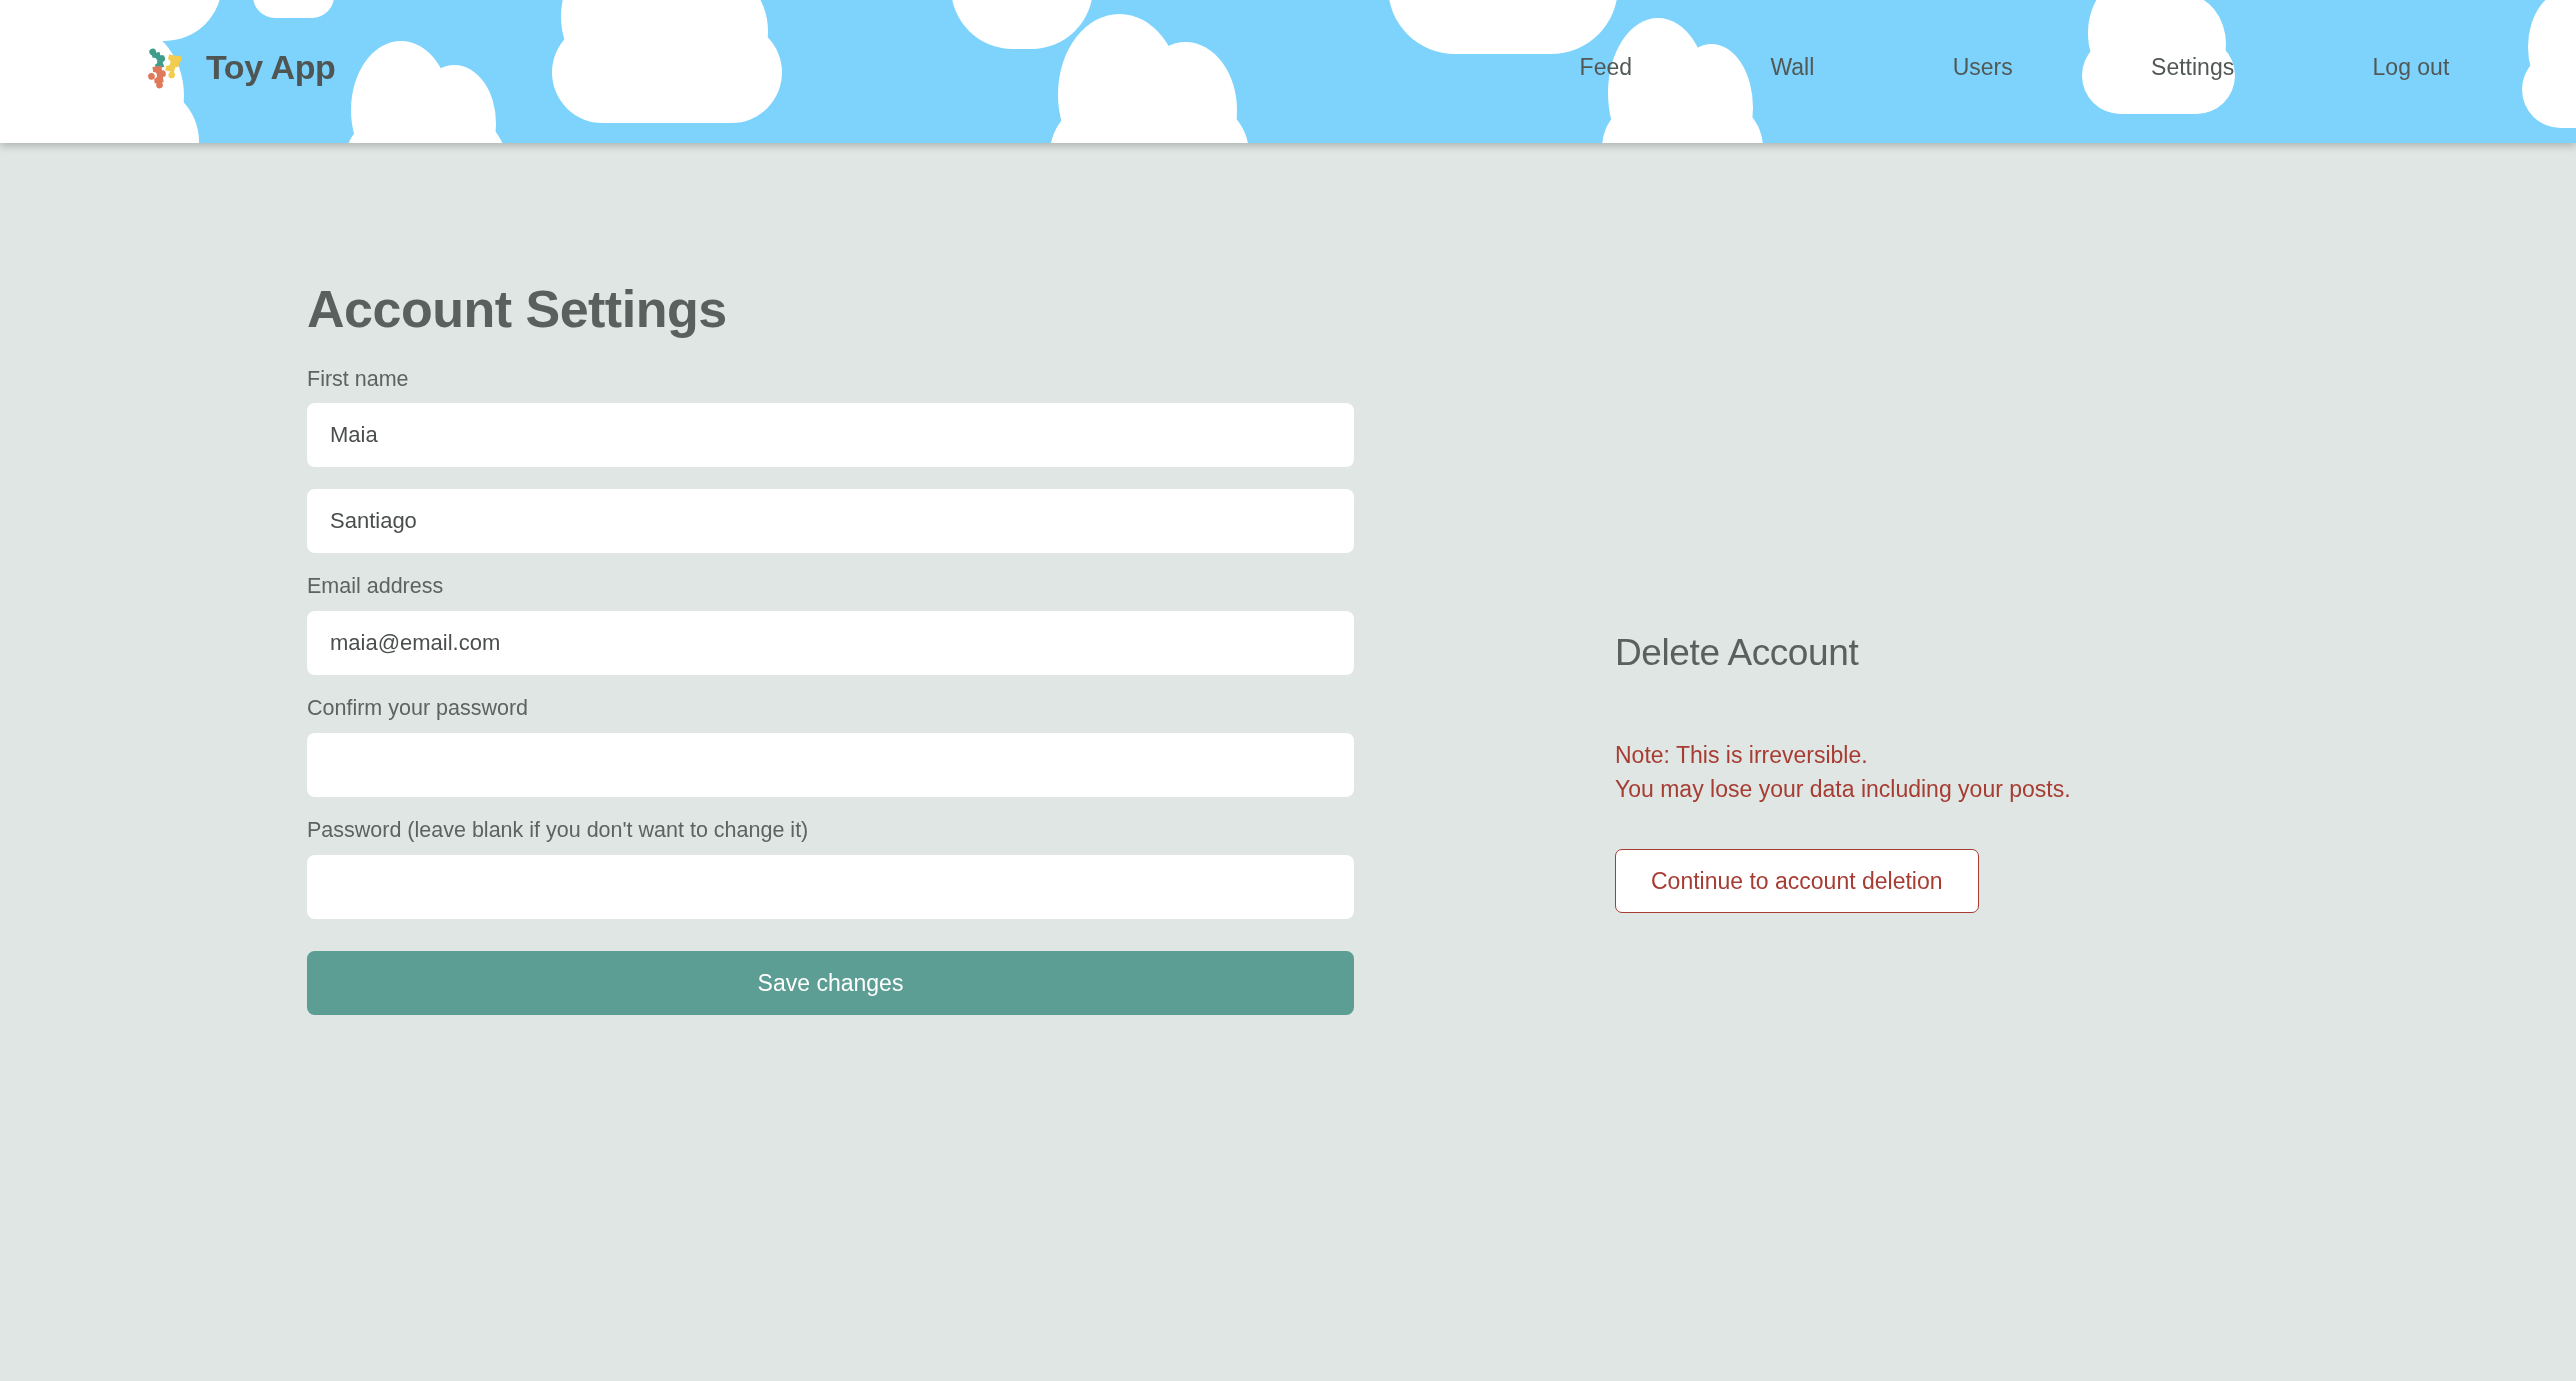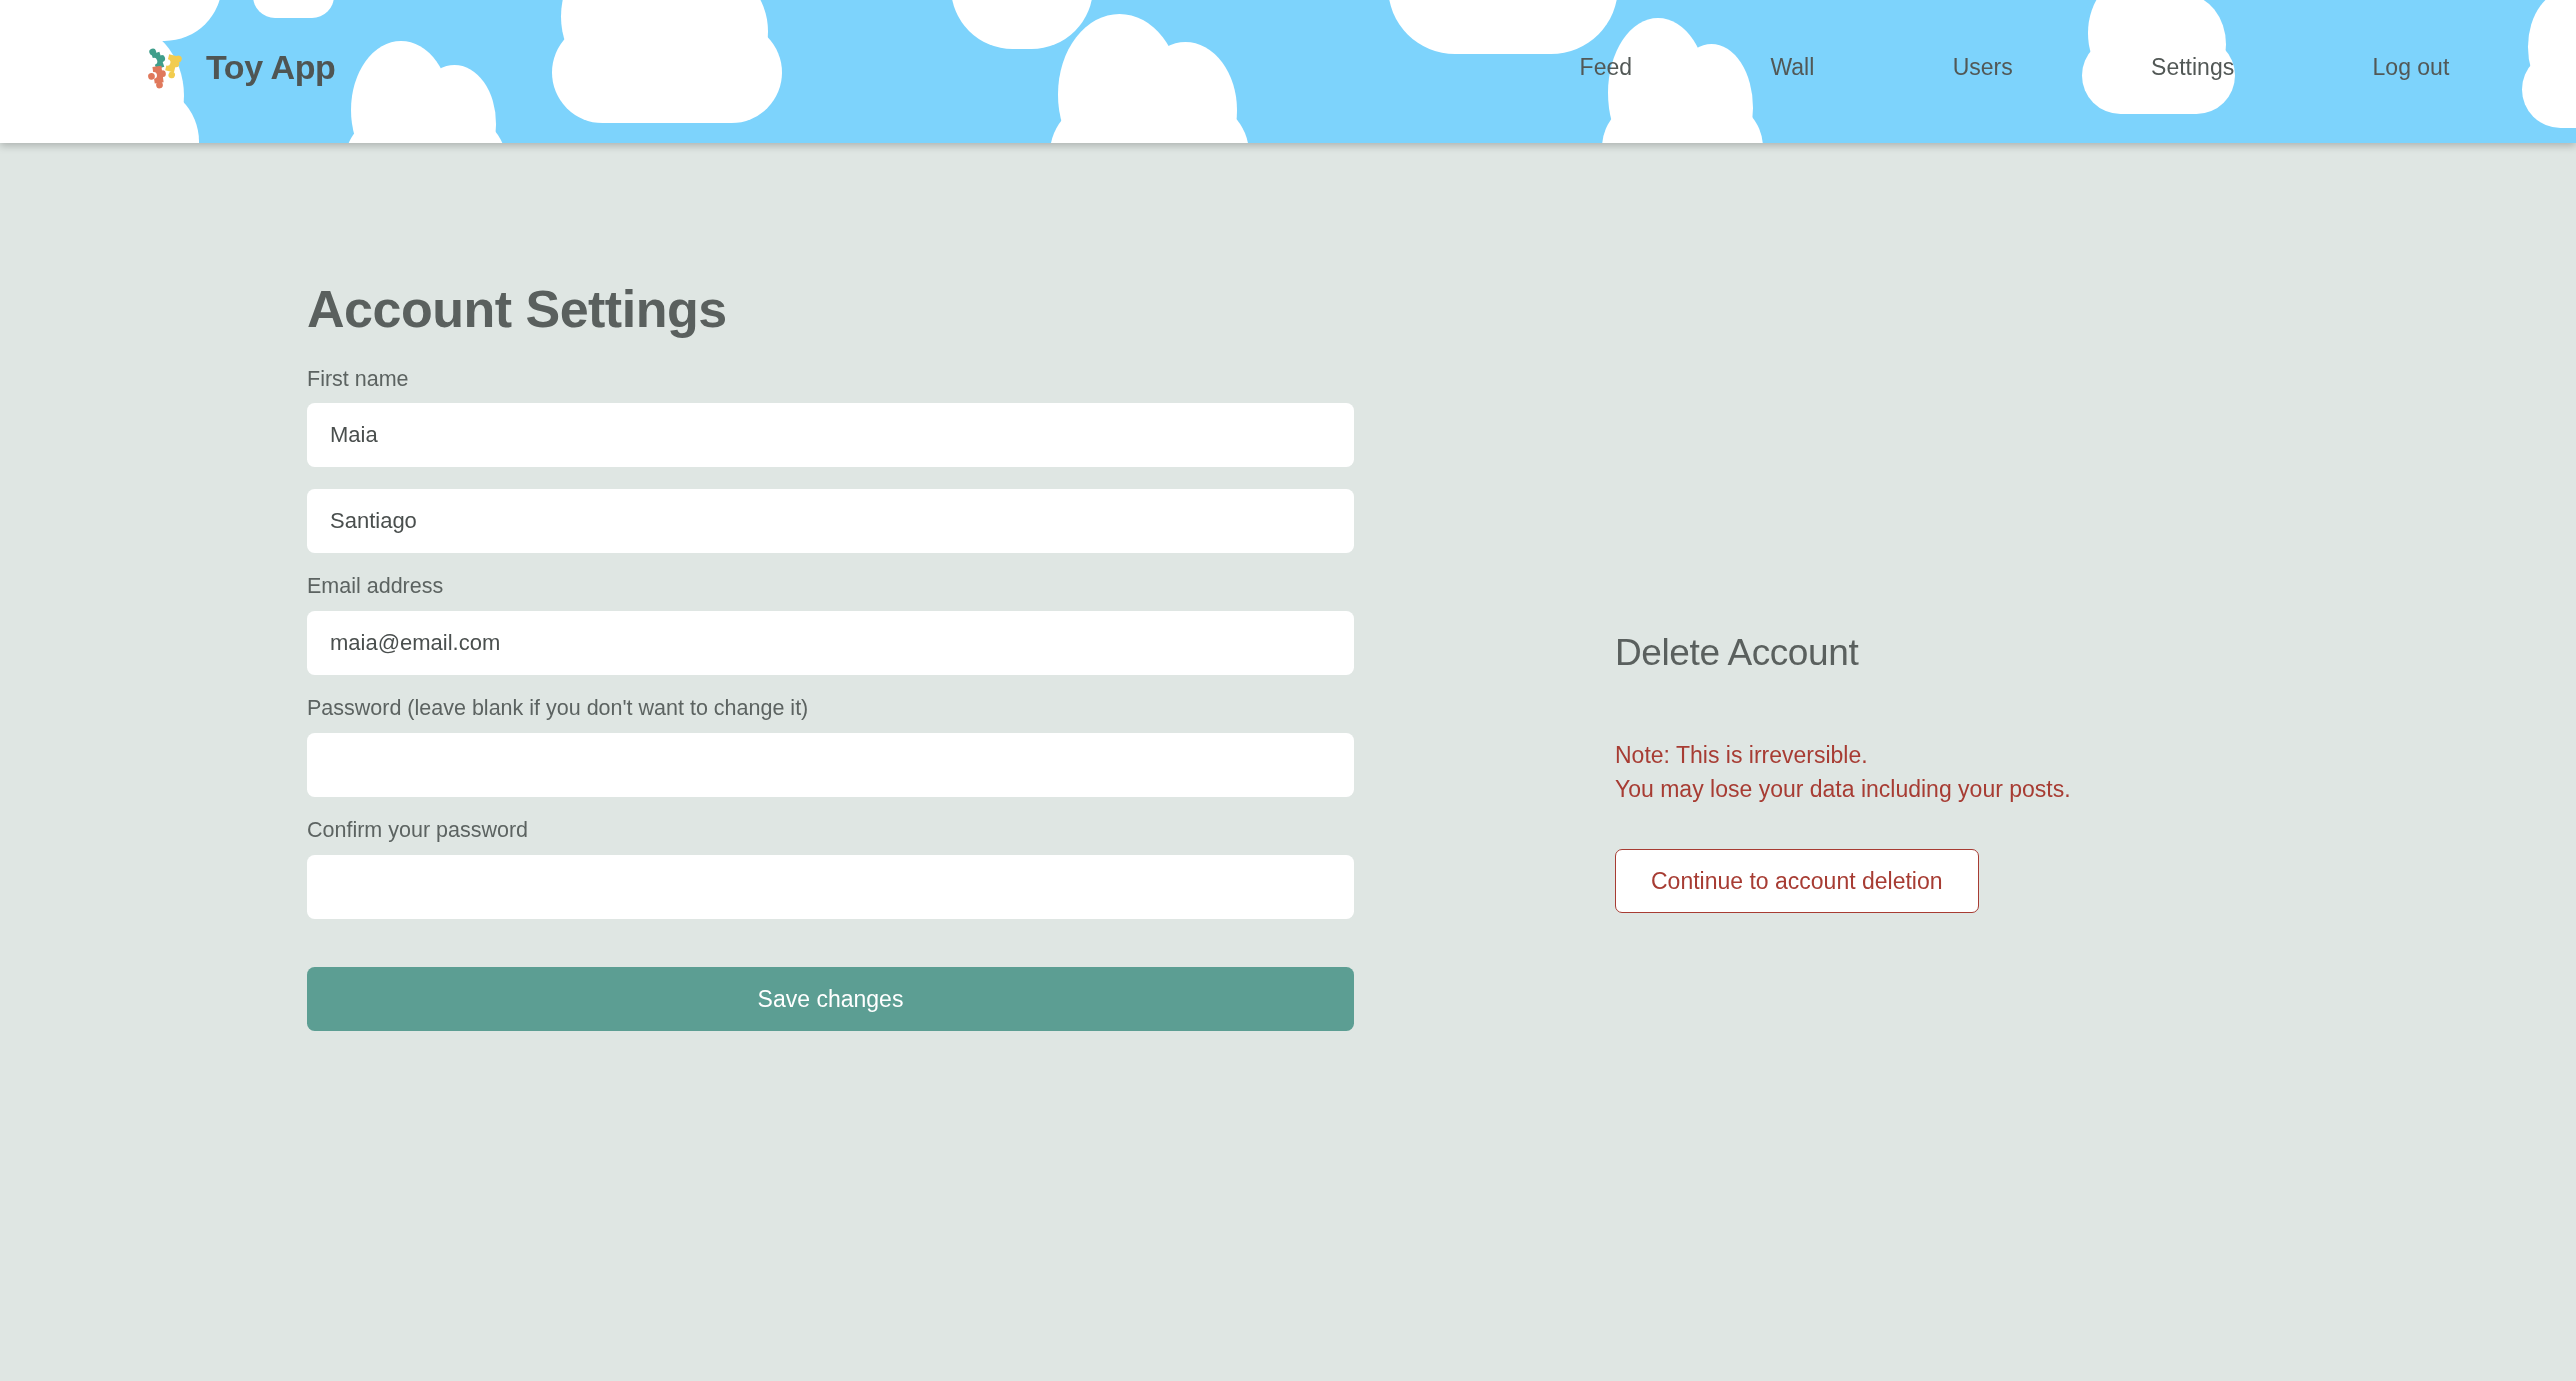--- a/index.html
+++ b/index.html
@@ -162,21 +162,21 @@
     color: #4a4f4e;
     padding: 0 23px;
     outline: none;
   }
   .text-input::placeholder { color: #a8b0ae; }
 
   .save-btn {
     display: block;
     width: 100%;
     height: 64px;
-    margin-top: 48px;
+    margin-top: 32px;
     background: #5c9e93;
     border: none;
     border-radius: 7.7px;
     color: #ffffff;
     font-family: "Liberation Sans", sans-serif;
     font-size: 23px;
     cursor: pointer;
     text-align: center;
     line-height: 64px;
   }
@@ -290,26 +290,26 @@
         <div class="field">
           <input class="text-input" type="text" value="Santiago" style="">
         </div>
 
         <div class="field">
           <label class="field-label">Email address</label>
           <input class="text-input" type="text" value="maia@email.com" style="">
         </div>
 
         <div class="field">
+          <label class="field-label">Confirm your password</label>
+          <input class="text-input" type="password" value="" style="">
+        </div>
+
+        <div class="field">
           <label class="field-label">Password (leave blank if you don't want to change it)</label>
-          <input class="text-input" type="password" value="" style="">
-        </div>
-
-        <div class="field">
-          <label class="field-label">Confirm your password</label>
           <input class="text-input" type="password" value="" style="">
         </div>
 
         <button class="save-btn" type="submit">Save changes</button>
 
       </form>
     </section>
 
     <aside class="delete-col">
       <h2 class="delete-title">Delete Account</h2>

